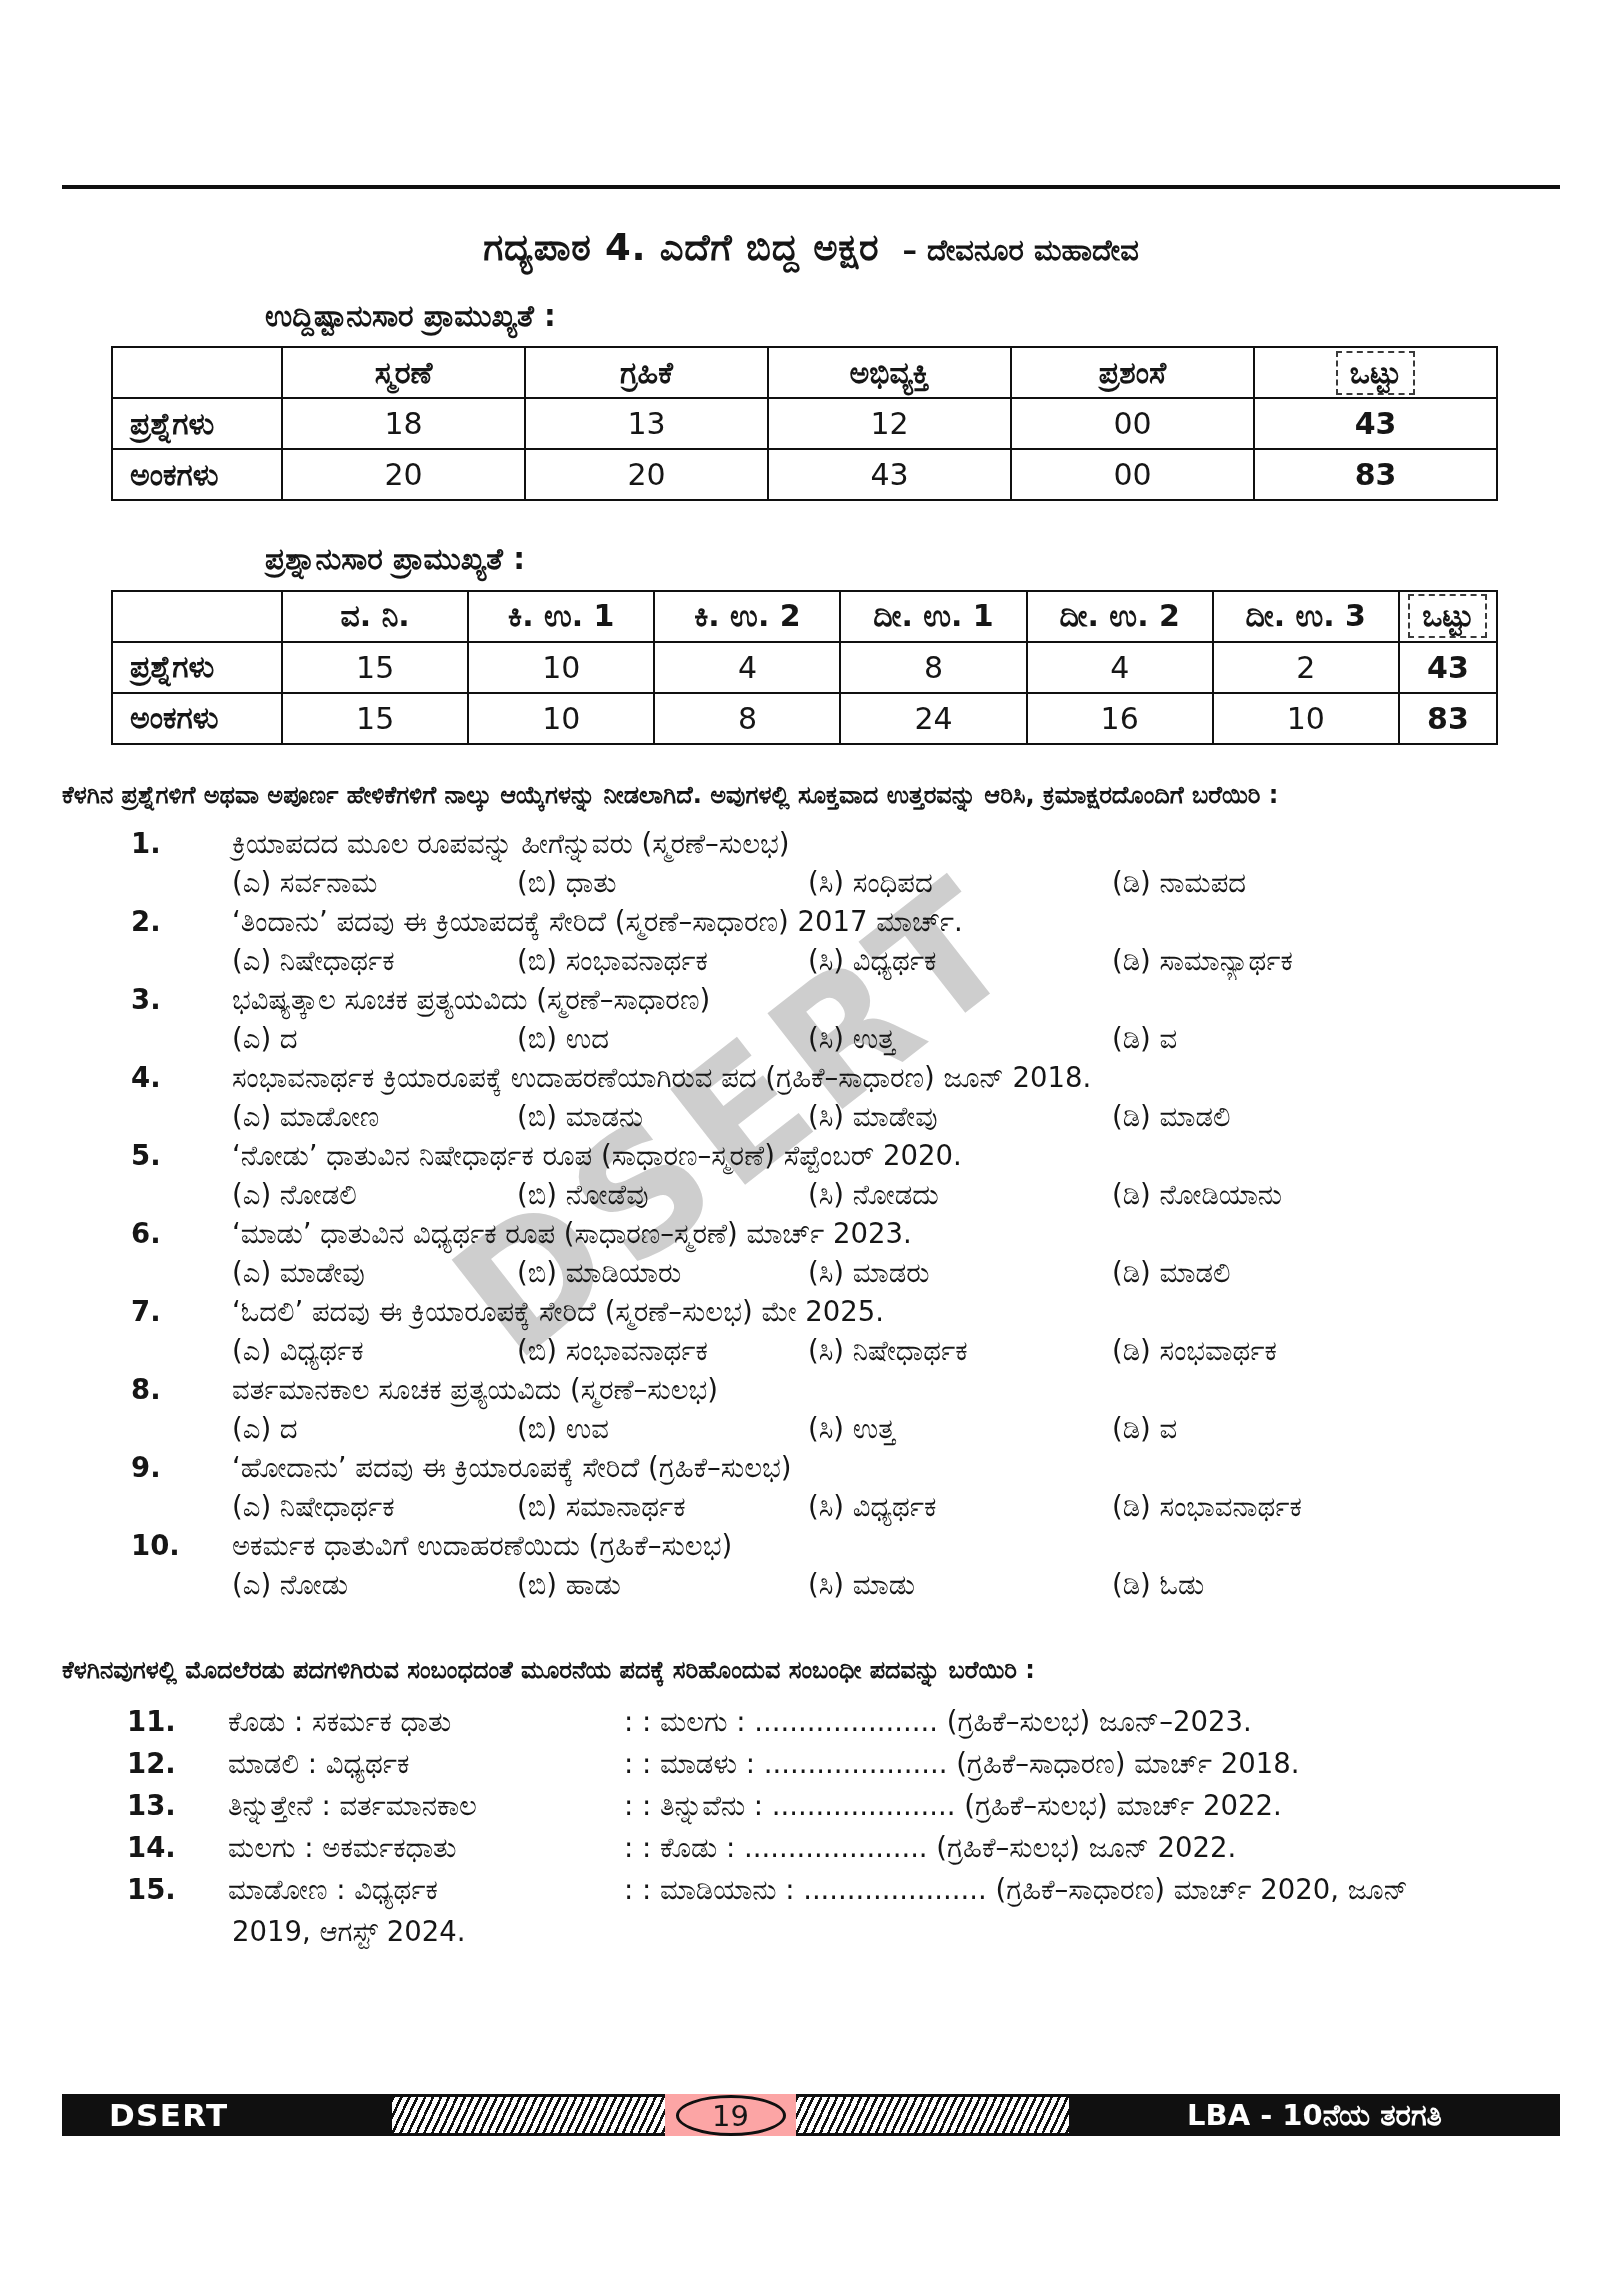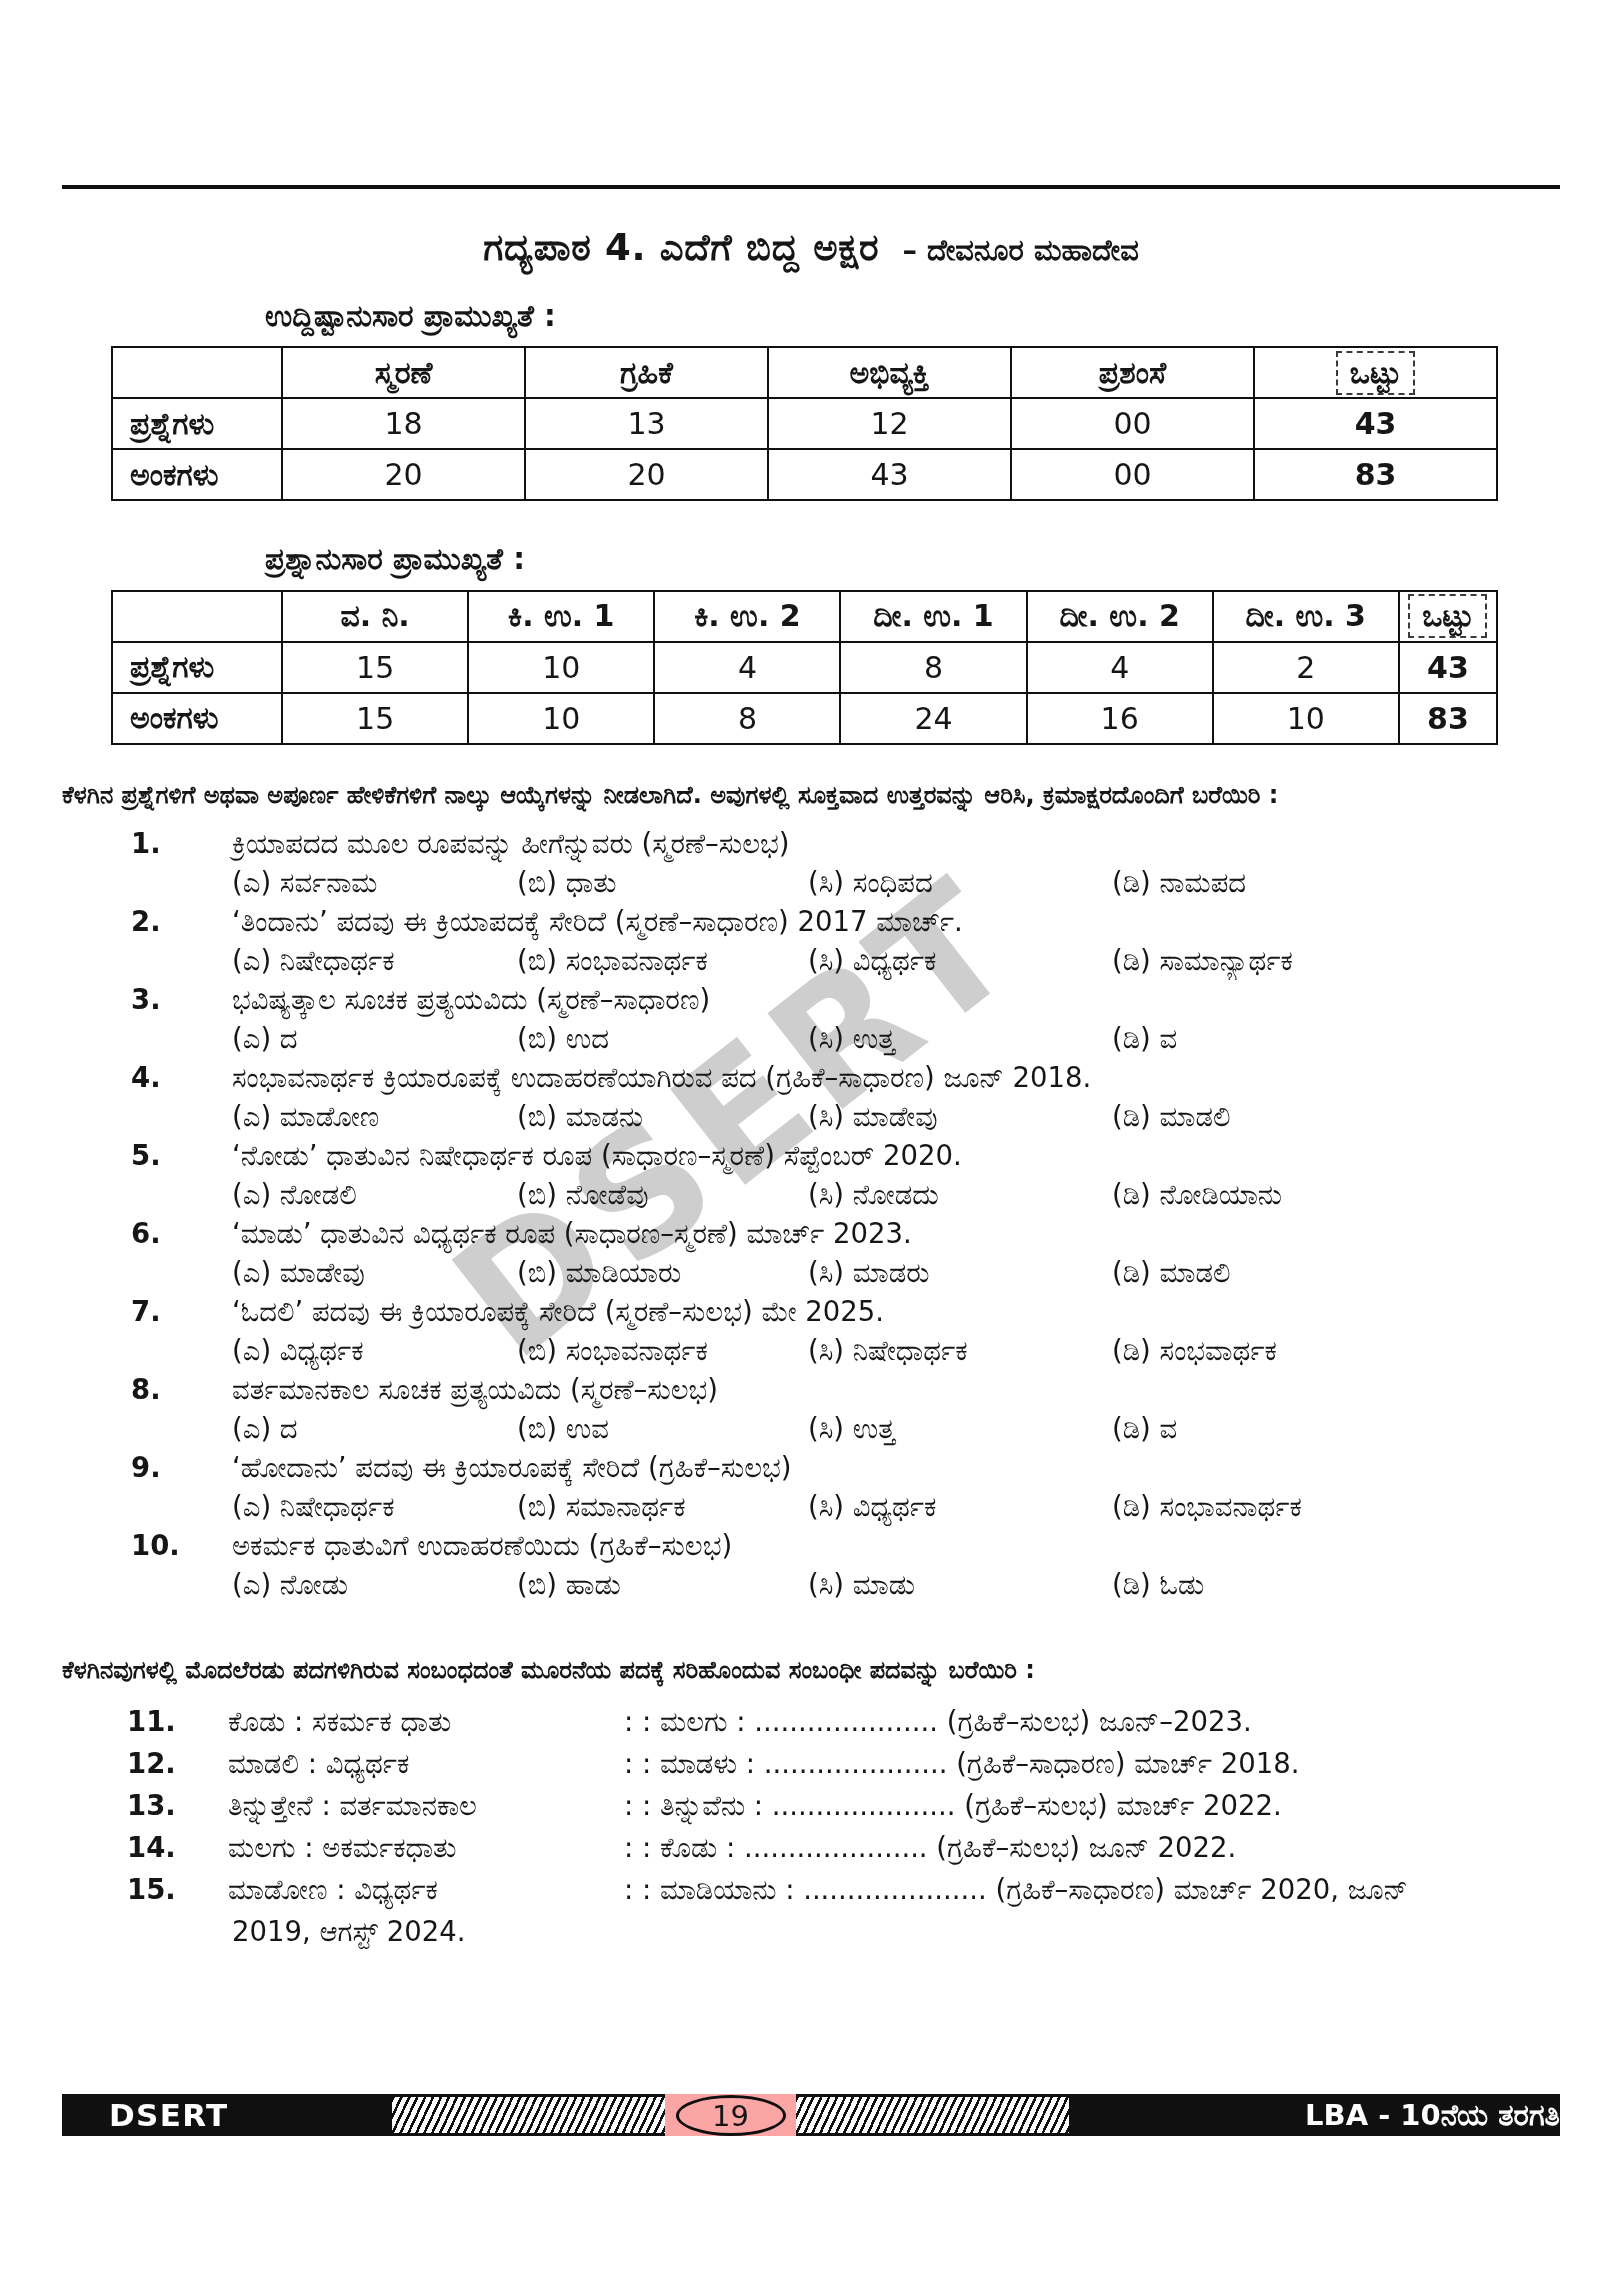--- a/index.html
+++ b/index.html
@@ -66,21 +66,21 @@
   .footer {
     position:absolute; left:62px; right:62px; top:2094px; height:42px;
     display:flex; align-items:stretch;
   }
   .f-box {
     background:#101010; color:#ffffff;
     display:flex; align-items:center;
     font-weight:bold;
   }
   .f-left { width:330px; padding-left:47px; font-size:31px; letter-spacing:1.3px; }
-  .f-right { width:491px; justify-content:flex-end; font-size:29px; }
+  .f-right { width:491px; justify-content:center; font-size:29px; }
   .f-hatch {
     flex:1;
     border-top:3.3px solid #101010; border-bottom:3.3px solid #101010;
     background:repeating-linear-gradient(115deg, #101010 0 2.6px, #ffffff 2.6px 7.2px);
   }
   .f-oval-wrap { width:131px; display:flex; align-items:flex-end; justify-content:center; background:#fca5a5; }
   .f-oval {
     width:110px; height:41px;
     border:3.3px solid #101010; border-radius:50%;
     display:flex; align-items:center; justify-content:center;

